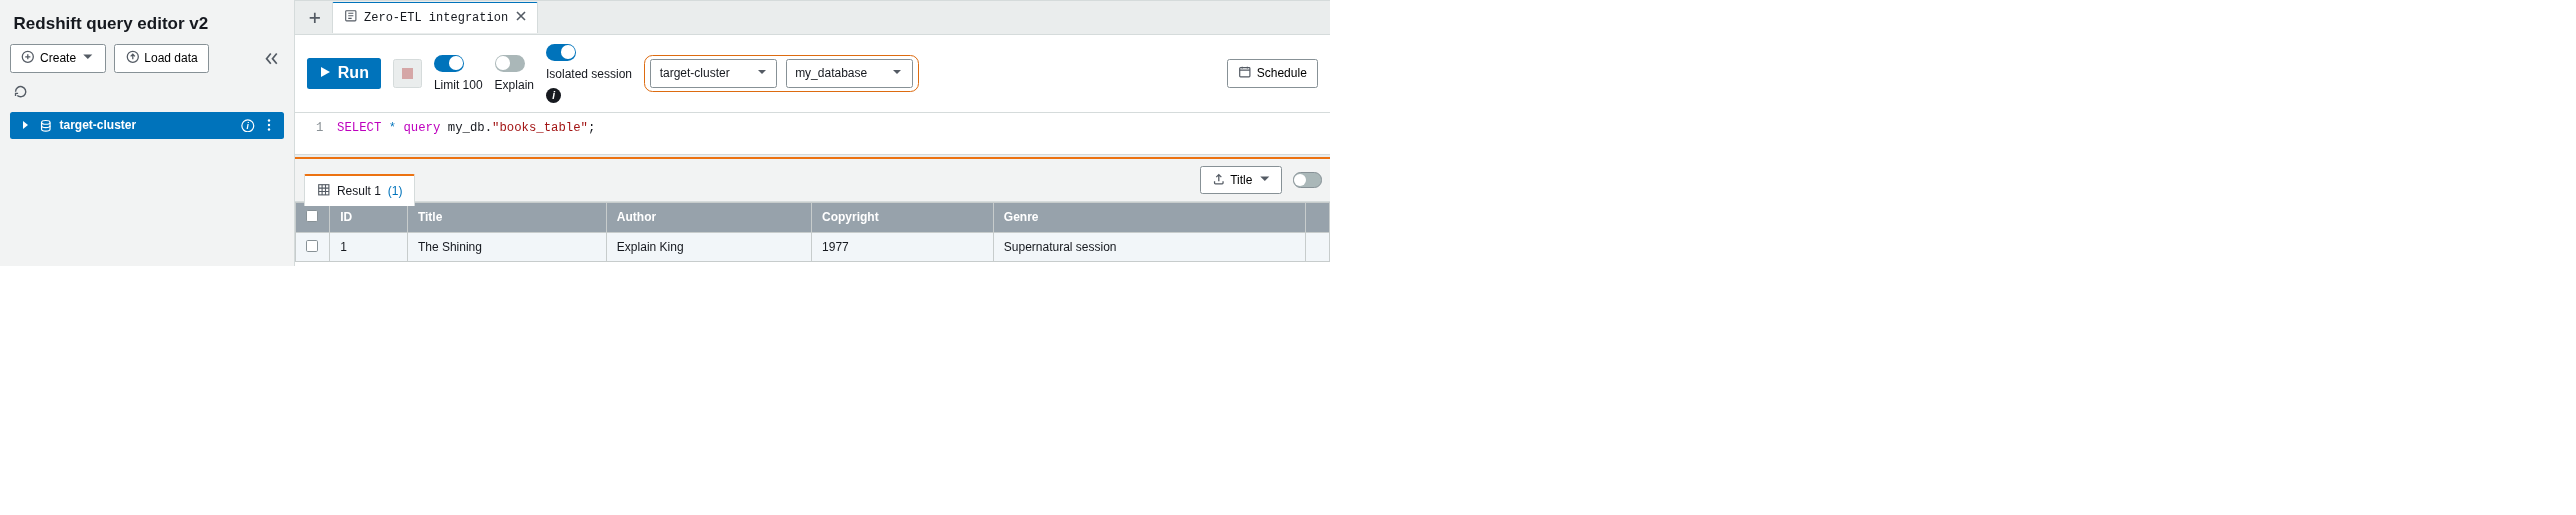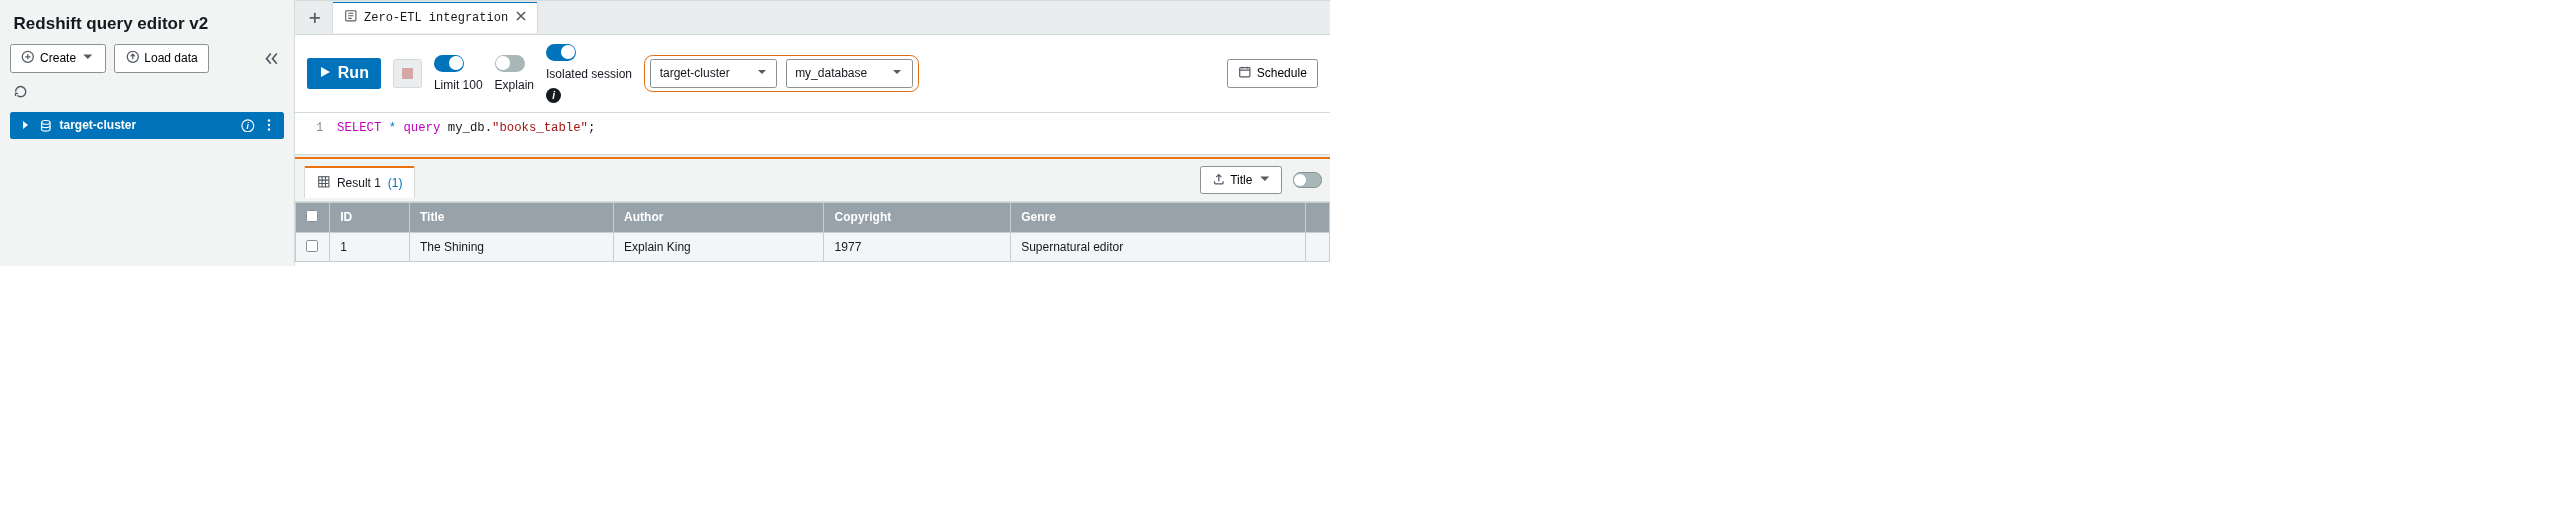--- a/index.html
+++ b/index.html
@@ -209,21 +209,21 @@
     display:flex; align-items:center; padding: 5.1px 8.5px; gap: 10.2px;
     border-bottom: 0.8px solid #d5dbdb;
     background: #f2f3f3;
   }
   .result-tab {
     display:flex; align-items:center; gap:6.8px;
     background:#fff; border:0.8px solid #d5dbdb; border-bottom:none;
     padding: 6.8px 12px; border-top: 2.5px solid #ec7211;
     border-radius: 1.7px 1.7px 0 0;
     position: relative;
-    top: 2px;
+    top: 10px;
   }
   .result-tab .count { color:#0073bb; }
   .results-hdr .sp { flex:1; }
   .toggle-sm {
     width: 29px; height: 15.3px; border-radius: 7.6px; background:#aab7b8;
     position:relative; cursor:pointer; border:0.8px solid #879196;
   }
   .toggle-sm .knob { width:12px; height:12px; border-radius:50%; background:#fff;
     position:absolute; top:0.8px; left:0.8px; }
   table.grid {
@@ -461,21 +461,21 @@
             <th style="width:24px"></th>
           </tr>
         </thead>
         <tbody>
           <tr>
             <td class="chkcell"><span class="chkbox"></span></td>
             <td>1</td>
             <td>The Shining</td>
             <td>Explain King</td>
             <td>1977</td>
-            <td>Supernatural editor</td>
+            <td>Supernatural session</td>
             <td></td>
           </tr>
         </tbody>
       </table>
     </div>
   </main>
 </div>
 
 
 </body></html>

